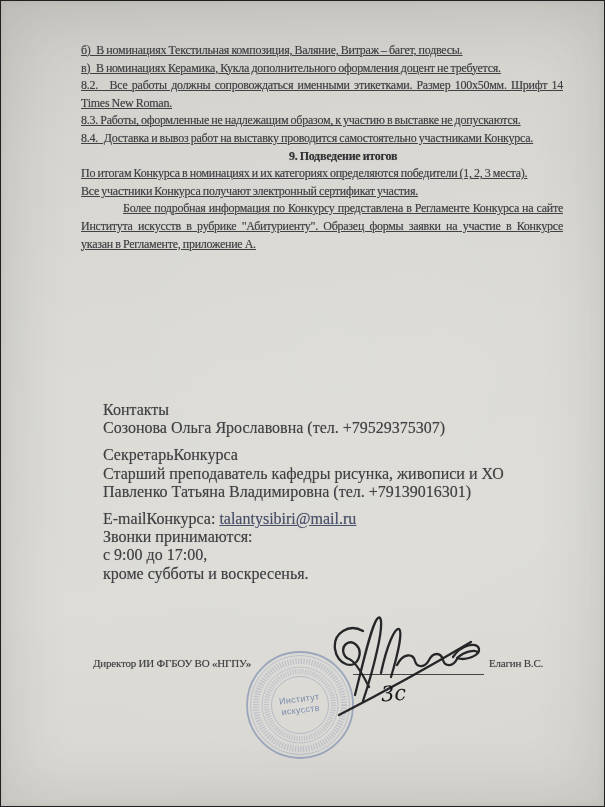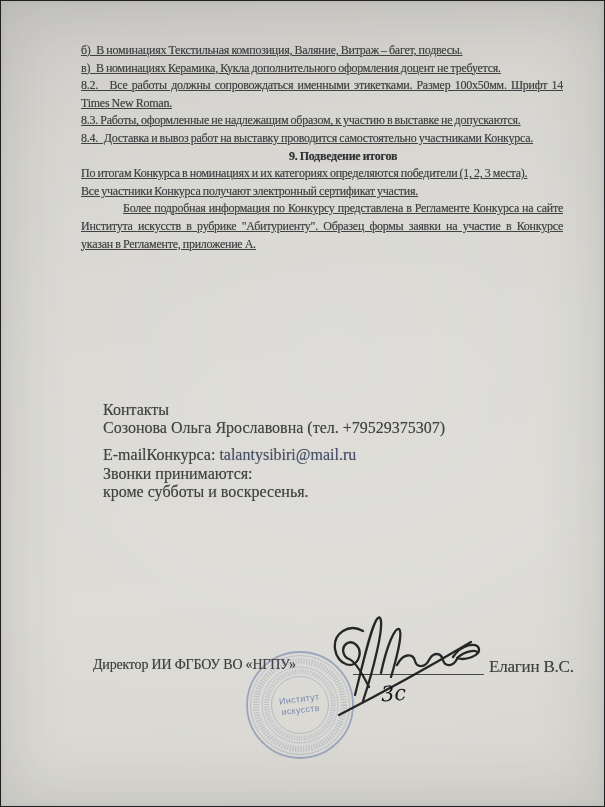--- a/index.html
+++ b/index.html
@@ -54,45 +54,46 @@
     width: 430px;
     font-size: 16px;
     line-height: 18.2px;
     text-shadow: 0 0 0.7px rgba(70,70,72,0.5);
   }
   .contact-group { margin: 0; }
   .contact-group.gapped { margin-top: 9px; }
   .contact-line { margin: 0; }
   .email-link {
     color: #47506b;
+    text-decoration: underline;
     text-align: center;
   }
   .sig-row-label {
     position: absolute;
     left: 92px;
     top: 656px;
-    font-size: 14px;
+    font-size: 11px;
     letter-spacing: -0.2px;
     text-shadow: 0 0 0.7px rgba(70,70,72,0.55);
     z-index: 3;
   }
   .sig-line {
     position: absolute;
     left: 352px;
     top: 673px;
     width: 131px;
     height: 1.2px;
     background: #46464a;
     z-index: 3;
   }
   .sig-name {
     position: absolute;
     left: 488px;
     top: 656px;
-    font-size: 17px;
+    font-size: 11px;
     letter-spacing: -0.2px;
     text-shadow: 0 0 0.7px rgba(70,70,72,0.55);
     z-index: 3;
   }
   .stamp {
     position: absolute;
     left: 243px;
     top: 648px;
     width: 112px;
     height: 112px;
@@ -133,22 +134,28 @@
     <p class="para">Все участники Конкурса получают электронный сертификат участия.</p>
     <p class="para first-indent gap-before-info">Более подробная информация по Конкурсу представлена в Регламенте Конкурса на сайте Института искусств в рубрике "Абитуриенту". Образец формы заявки на участие в Конкурсе указан в Регламенте, приложение А.</p>
   </div>
 
   <div class="contacts">
     <div class="contact-group">
       <div class="contact-line">Контакты</div>
       <div class="contact-line">Созонова Ольга Ярославовна (тел. +79529375307)</div>
     </div>
     <div class="contact-group gapped">
+      <div class="contact-line">СекретарьКонкурса</div>
+      <div class="contact-line">Старший преподаватель кафедры рисунка, живописи и ХО</div>
+      <div class="contact-line">Павленко Татьяна Владимировна (тел. +79139016301)</div>
+    </div>
+    <div class="contact-group gapped">
       <div class="contact-line"><span>E-mailКонкурса: </span><span class="email-link">talantysibiri@mail.ru</span></div>
       <div class="contact-line">Звонки принимаются:</div>
+      <div class="contact-line">с 9:00 до 17:00,</div>
       <div class="contact-line">кроме субботы и воскресенья.</div>
     </div>
   </div>
 
   <svg class="stamp" viewBox="0 0 112 112" xmlns="http://www.w3.org/2000/svg">
     <g>
       <circle cx="56" cy="56" r="53" fill="none" stroke="rgba(112,130,172,0.60)" stroke-width="1.8"></circle>
       <circle cx="56" cy="56" r="49.5" fill="none" stroke="rgba(112,130,172,0.45)" stroke-width="0.7"></circle>
       <circle cx="56" cy="56" r="44" fill="none" stroke="rgba(112,130,172,0.30)" stroke-width="6" stroke-dasharray="1.1 1.6"></circle>
       <circle cx="56" cy="56" r="38" fill="none" stroke="rgba(112,130,172,0.40)" stroke-width="0.7"></circle>

